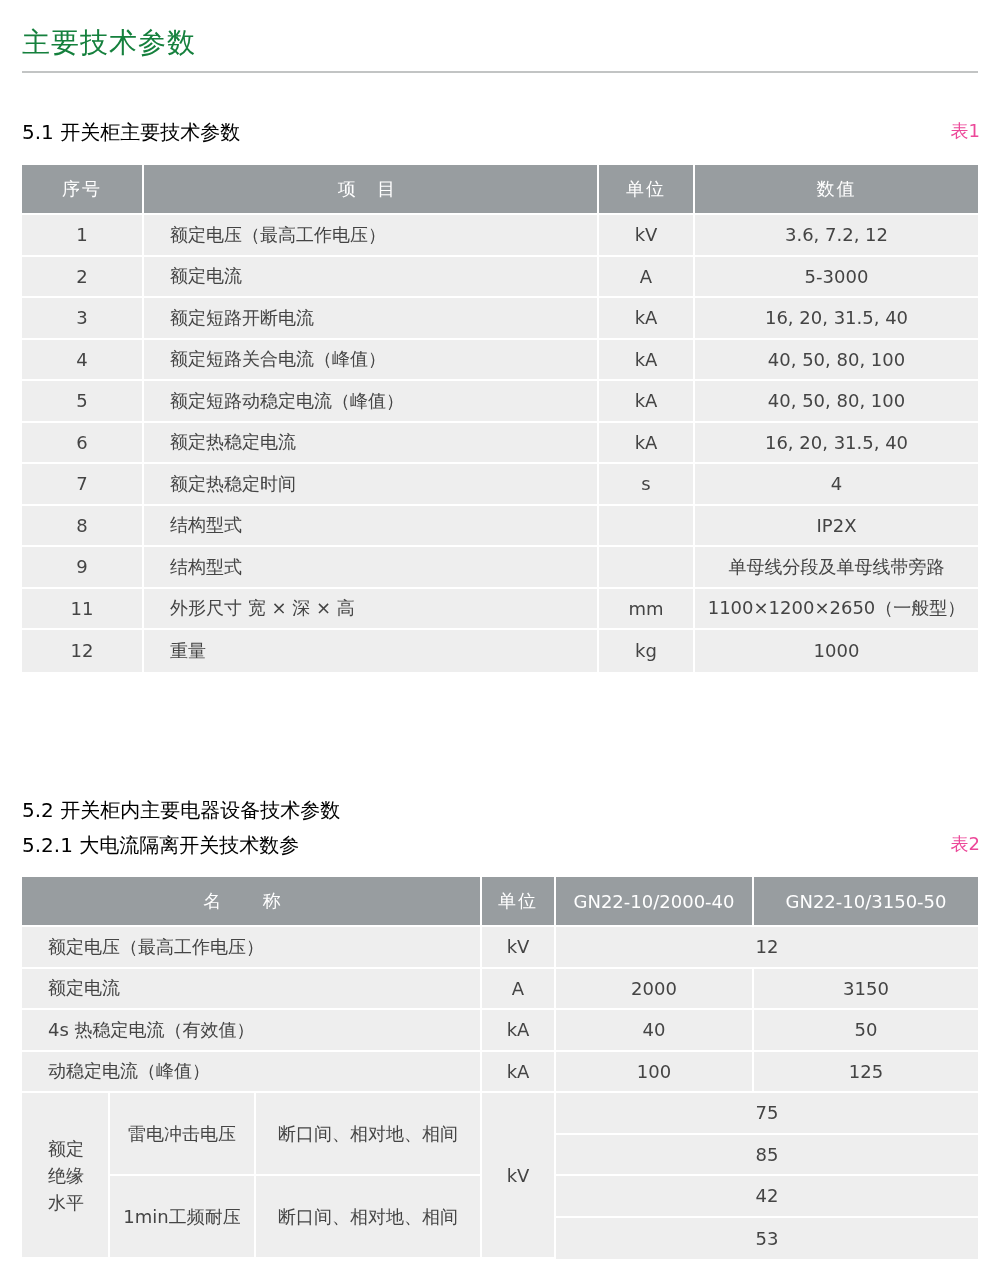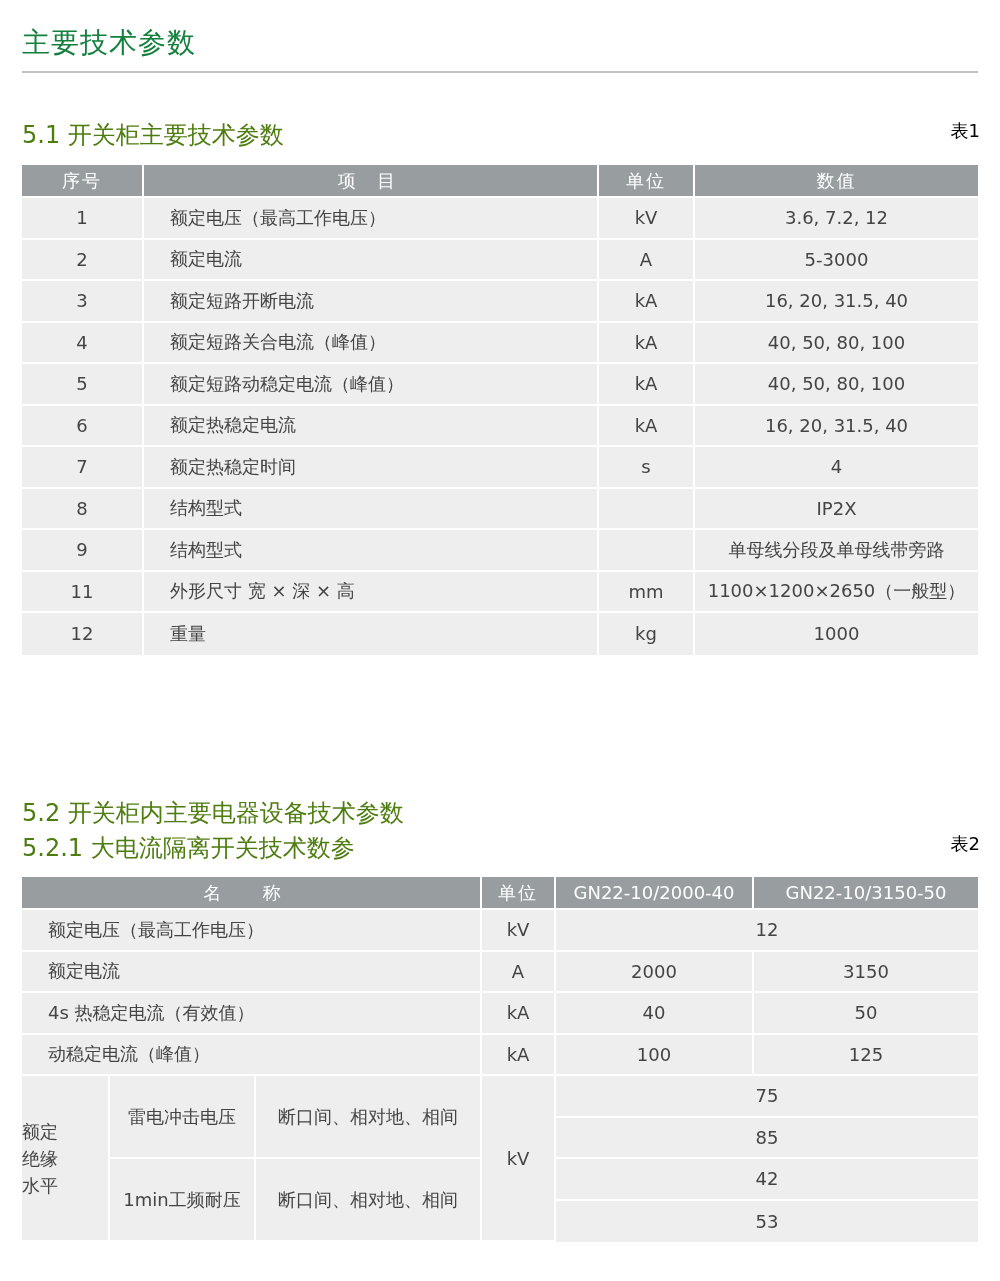--- a/index.html
+++ b/index.html
@@ -2,34 +2,34 @@
 <html><head>
 <meta charset="utf-8">
 <style>
   * { box-sizing: border-box; margin: 0; padding: 0; }
   html, body { width: 1000px; height: 1281px; background: #ffffff; overflow: hidden; }
   body { font-family: "DejaVu Sans", "Liberation Sans", sans-serif; color: #444444; position: relative; }
 
   .page-title { position: absolute; left: 22px; top: 24px; font-size: 28px; color: #15803d; letter-spacing: 1px; }
   .title-rule { position: absolute; left: 22px; top: 71px; width: 956px; height: 2px; background: #c2c4c4; }
 
-  .section-label { position: absolute; left: 22px; font-size: 24px; color: #4d7c0f; }
-  .table-tag { position: absolute; right: 20px; font-size: 18px; color: #000000; }
+  .section-label { position: absolute; left: 22px; font-size: 20px; color: #000000; }
+  .table-tag { position: absolute; right: 20px; font-size: 18px; color: #ec4899; }
 
   table { position: absolute; left: 22px; width: 956px; border-collapse: separate; border-spacing: 0; table-layout: fixed; }
   th, td { font-size: 18px; text-align: center; vertical-align: middle; border-right: 2px solid #ffffff; border-bottom: 2px solid #ffffff; }
   th:last-child, td:last-child { border-right: none; }
-  th { background: #989da0; color: #ffffff; font-weight: normal; height: 33px; letter-spacing: 2px; }
+  th { background: #989da0; color: #ffffff; font-weight: normal; height: 50px; letter-spacing: 2px; }
   td { background: #eeeeee; color: #444444; height: 41.5px; }
   td.left { text-align: left; padding-left: 26px; }
   td.left2 { text-align: left; padding-left: 26px; }
   tr:last-child td { border-bottom: none; }
   th.spaced { letter-spacing: 18px; }
   th.model { letter-spacing: 0; }
-  td.multiline { line-height: 27px; text-align: left; }
+  td.multiline { line-height: 27px; text-align: left; padding-left: 26px; }
 </style>
 </head>
 <body>
 
 <div class="page-title">主要技术参数</div>
 <div class="title-rule"></div>
 
 <div class="section-label" style="top:119px;">5.1 开关柜主要技术参数</div>
 <div class="table-tag" style="top:119px;">表1</div>
 

